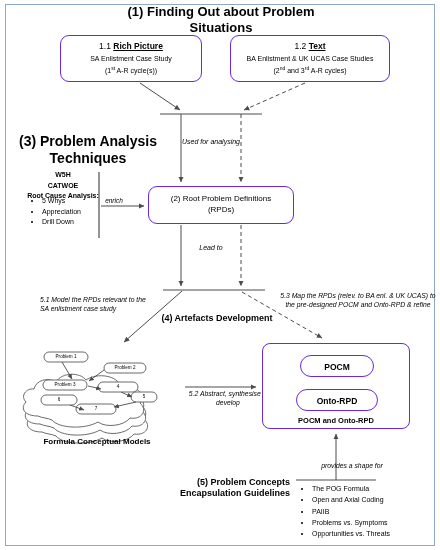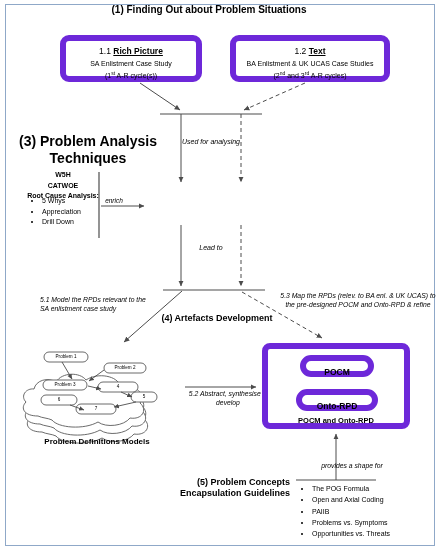--- a/index.html
+++ b/index.html
@@ -15,38 +15,38 @@
     position:absolute;left:5px;top:4px;
     width:430px;height:542px;
     border:1px solid #8fa8c8;
     box-sizing:border-box;
   }
   svg#wires{position:absolute;left:0;top:0;width:440px;height:550px;}
 
   .node{
     position:absolute;
     box-sizing:border-box;
-    border:6px solid #6d28d9;
+    border:1px solid #6d28d9;
     border-radius:9px;
     background:#ffffff;
     text-align:center;
     color:#000;
   }
   .title-bold{
     position:absolute;
     font-weight:bold;
     text-align:center;
     color:#000;
     line-height:1.22;
   }
   .plain{position:absolute;color:#000;text-align:center;line-height:1.25;font-weight:bold;}
   .ital{position:absolute;color:#000;font-style:italic;text-align:center;line-height:1.3;}
 
   
-  #heading1{left:94px;top:4px;width:230px;font-size:10px;}
+  #heading1{left:106px;top:4px;width:230px;font-size:13px;}
 
   
   #box-rich{left:60px;top:35px;width:142px;height:47px;}
   #box-text{left:230px;top:35px;width:160px;height:47px;}
   .box-hd{font-size:8.5px;padding-top:5px;}
   .box-hd .num{font-weight:normal;}
   .box-hd .ttl{font-weight:bold;text-decoration:underline;}
   .box-ln{font-size:7px;padding-top:3px;line-height:1.45;}
   .sup{font-size:5px;vertical-align:super;}
 
@@ -200,37 +200,41 @@
     <div>CATWOE</div>
     <div>Root Cause Analysis:</div>
   </div>
   <ul id="tech-bullets">
     <li>5 Whys</li>
     <li>Appreciation</li>
     <li>Drill Down</li>
   </ul>
   <div class="ital" id="lbl-enrich">enrich</div>
 
+  <div class="node" id="box-rpd">
+    <div class="t">(2) Root Problem Definitions</div>
+    <div class="t" style="padding-top:0;">(RPDs)</div>
+  </div>
   <div class="ital" id="lbl-usedfor">Used for analysing</div>
   <div class="ital" id="lbl-leadto">Lead to</div>
 
   <div class="ital" id="lbl-51">5.1 Model the RPDs relevant to the SA enlistment case study</div>
   <div class="title-bold" id="heading4">(4) Artefacts Development</div>
   <div class="ital" id="lbl-53">5.3 Map the RPDs (relev. to BA enl. &amp; UK UCAS) to the pre-designed POCM and Onto-RPD &amp; refine</div>
   <div class="ital" id="lbl-52">5.2 Abstract, synthesise &amp; develop</div>
 
   <div class="pnode" style="left:44px;top:354px;width:44px;">Problem 1</div>
   <div class="pnode" style="left:104px;top:365px;width:42px;">Problem 2</div>
   <div class="pnode" style="left:43px;top:382px;width:44px;">Problem 3</div>
   <div class="pnode" style="left:98px;top:384px;width:40px;">4</div>
   <div class="pnode" style="left:131px;top:394px;width:26px;">5</div>
   <div class="pnode" style="left:41px;top:397px;width:36px;">6</div>
   <div class="pnode" style="left:76px;top:406px;width:40px;">7</div>
 
-  <div class="plain" id="cap-pcm">Problem Definitions Models</div>
+  <div class="plain" id="cap-pcm">Formula Conceptual Models</div>
 
   <div class="node" id="box-art"></div>
   <div class="node" id="box-onto">
     <div class="inner-t">Onto-RPD</div>
   </div>
   <div class="node" id="box-pocm">
     <div class="inner-t">POCM</div>
   </div>
   <div class="plain" id="cap-art">POCM and Onto-RPD</div>
 

